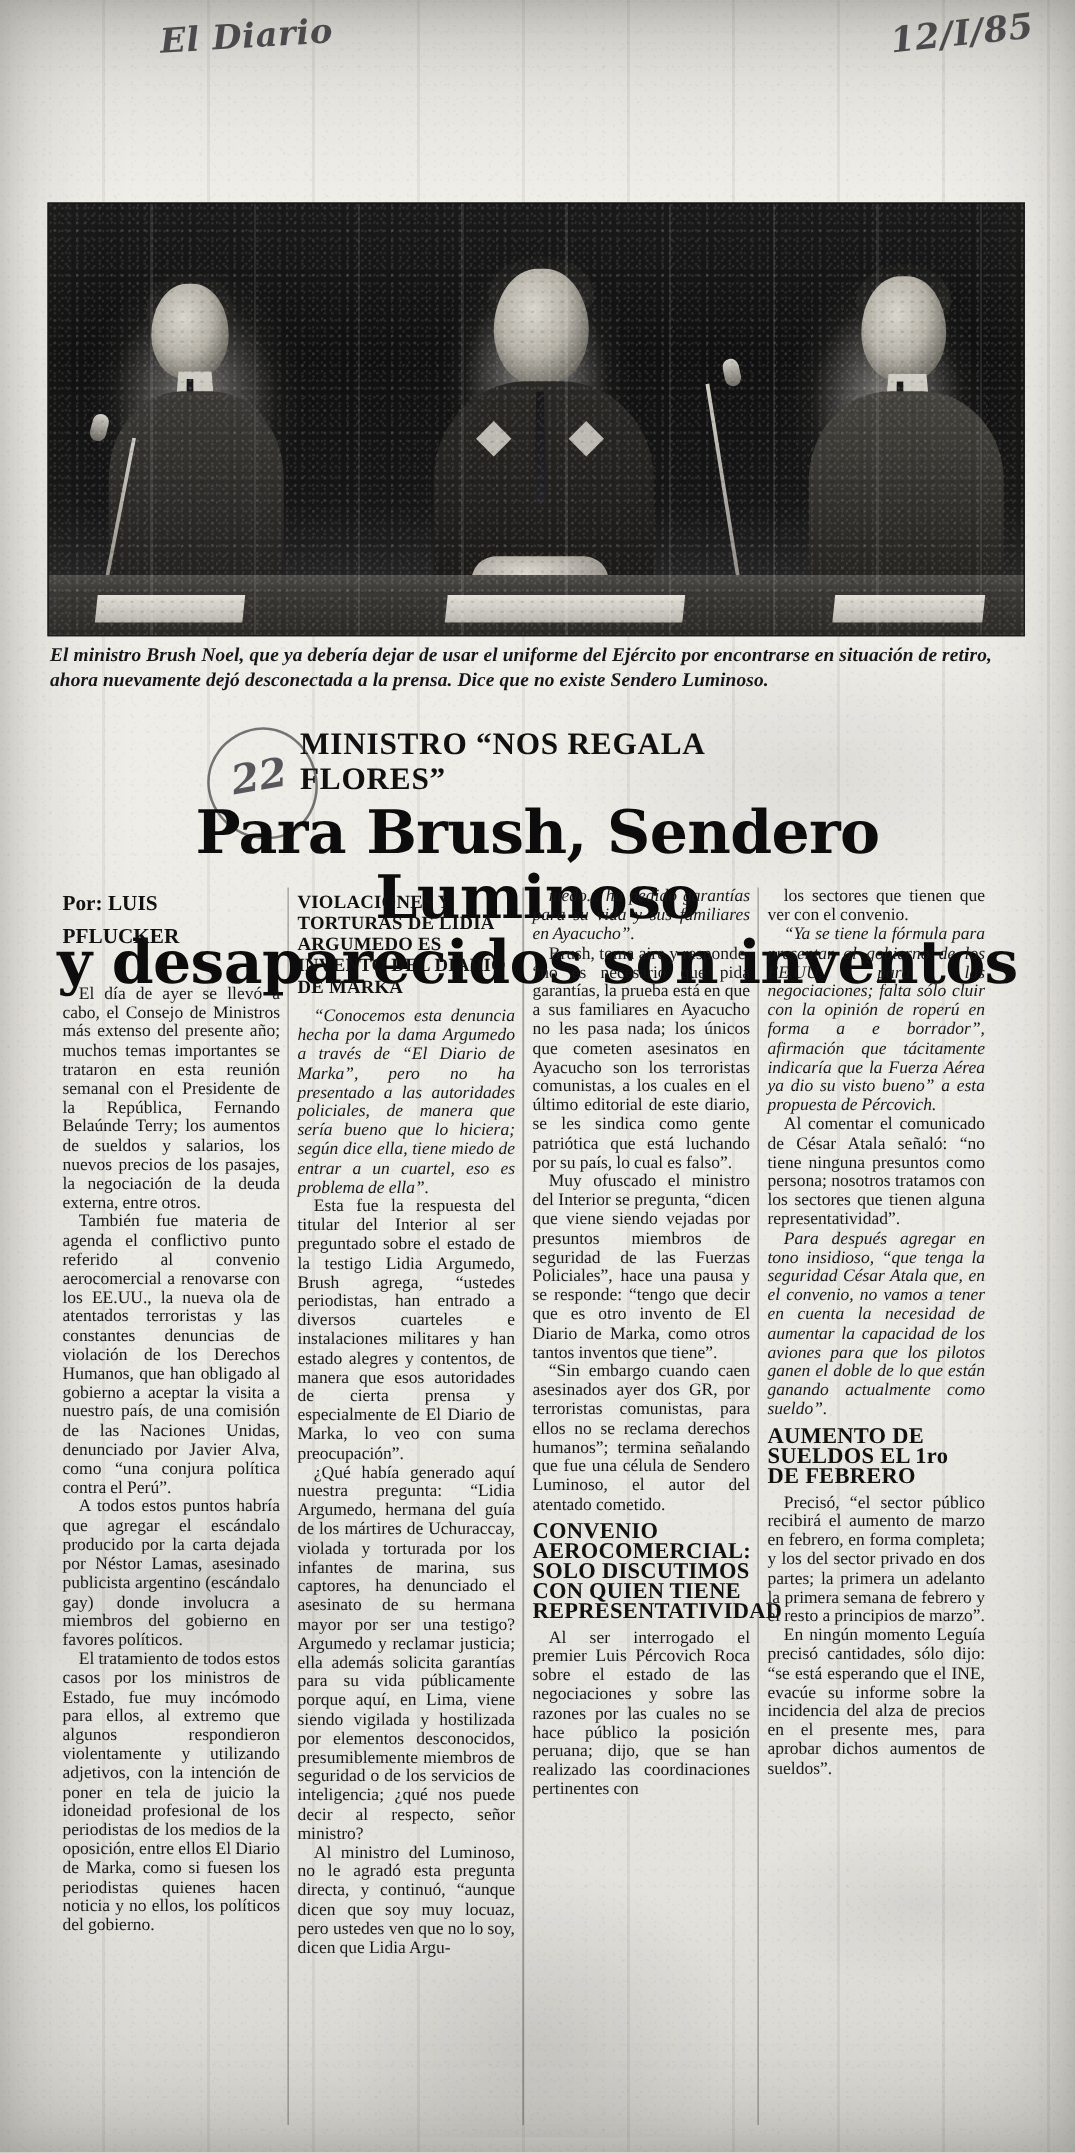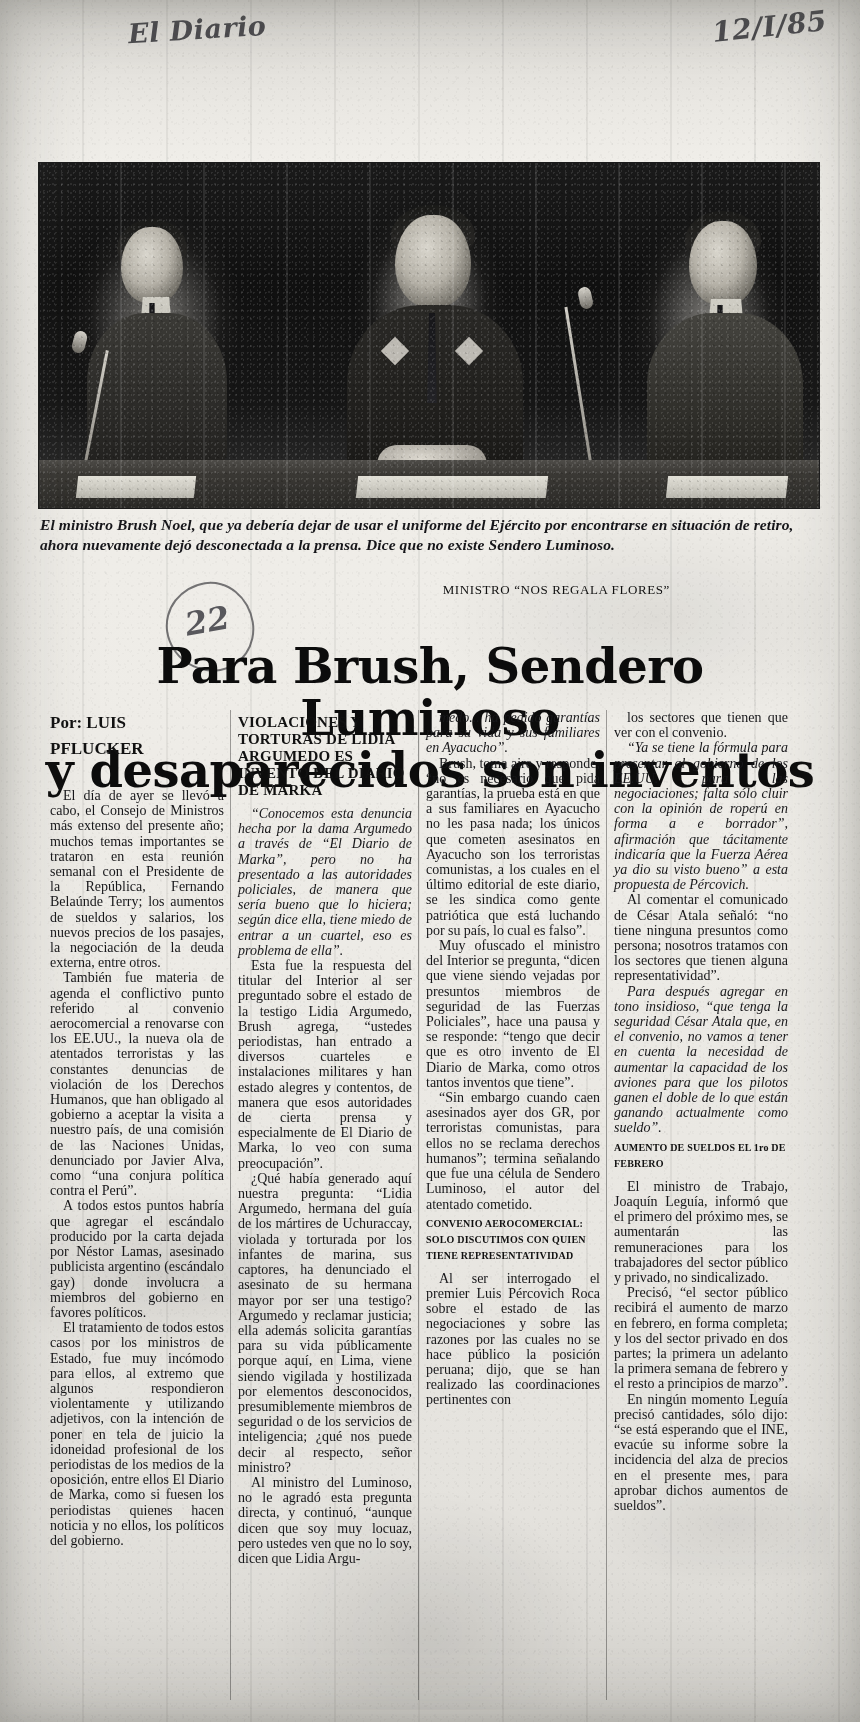--- a/index.html
+++ b/index.html
@@ -138,24 +138,24 @@
     position:absolute;left:10px;top:365px;width:790px;
     font-style:italic;font-weight:700;
     font-size:15.5px;line-height:20px;
     color:#16161a;
     letter-spacing:.1px;
   }
 
   
   #kicker{
     position:absolute;top:432px;left:210px;width:430px;
-    text-align:right;
-    font-size:13px;letter-spacing:.6px;
+    text-align:left;
+    font-size:25px;letter-spacing:.6px;
     color:#111;
-    font-weight:400;
+    font-weight:700;
   }
   #headline{
     position:absolute;top:458px;left:8px;width:784px;
     text-align:center;
     color:#0c0c0c;
     font-weight:700;
     font-size:48px;line-height:52px;
     letter-spacing:-.5px;
     font-family:"DejaVu Serif", serif;
   }
@@ -193,21 +193,21 @@
     color:#111;margin:0 0 26px 0;
   }
   .byline .nm{display:block;}
 
   .subhead{
     text-align:left;font-weight:700;
     font-size:15px;line-height:17px;
     color:#111;letter-spacing:.2px;
     margin:4px 0 7px 0;
   }
-  .subhead.tight{font-size:10px;line-height:16px;font-family:Liberation Serif, serif;}
+  .subhead.tight{font-size:18px;line-height:16px;font-family:Liberation Serif, serif;}
 
   p.body{
     margin:0;
     text-align:justify;
     font-size:14px;line-height:15.2px;
     color:#17171a;
     text-indent:13px;
     hyphens:auto;
     -webkit-hyphens:auto;
     word-spacing:-.2px;
@@ -337,21 +337,20 @@
         <p class="body">Al ser interrogado el premier Luis Pércovich Roca sobre el estado de las negociaciones y sobre las razones por las cuales no se hace público la posición peruana; dijo, que se han realizado las coordinaciones pertinentes con</p>
       </div>
 
       <div class="col">
         <div class="col-rule" style="left:-8px;"></div>
         <p class="body">los sectores que tienen que ver con el convenio.</p>
         <p class="body quote">“Ya se tiene la fórmula para presentar al gobierno de los EE.UU. para las negociaciones; falta sólo cluir con la opinión de roperú en forma a e borrador”, afirmación que tácitamente indicaría que la Fuerza Aérea ya dio su visto bueno” a esta propuesta de Pércovich.</p>
         <p class="body">Al comentar el comunicado de César Atala señaló: “no tiene ninguna presuntos como persona; nosotros tratamos con los sectores que tienen alguna representatividad”.</p>
         <p class="body quote">Para después agregar en tono insidioso, “que tenga la seguridad César Atala que, en el convenio, no vamos a tener en cuenta la necesidad de aumentar la capacidad de los aviones para que los pilotos ganen el doble de lo que están ganando actualmente como sueldo”.</p>
         <div class="subhead tight" style="margin-top:4px;">AUMENTO DE SUELDOS EL 1ro DE FEBRERO</div>
-        <p class="body">El ministro de Trabajo, Joaquín Leguía, informó que el primero del próximo mes, se aumentarán las remuneraciones para los trabajadores del sector público y privado, no sindicalizado.</p>
         <p class="body">Precisó, “el sector público recibirá el aumento de marzo en febrero, en forma completa; y los del sector privado en dos partes; la primera un adelanto la primera semana de febrero y el resto a principios de marzo”.</p>
         <p class="body">En ningún momento Leguía precisó cantidades, sólo dijo: “se está esperando que el INE, evacúe su informe sobre la incidencia del alza de precios en el presente mes, para aprobar dichos aumentos de sueldos”.</p>
       </div>
 
     </div>
 
     <div id="smudge"></div>
   </div>
 
   <div id="grain"></div>

